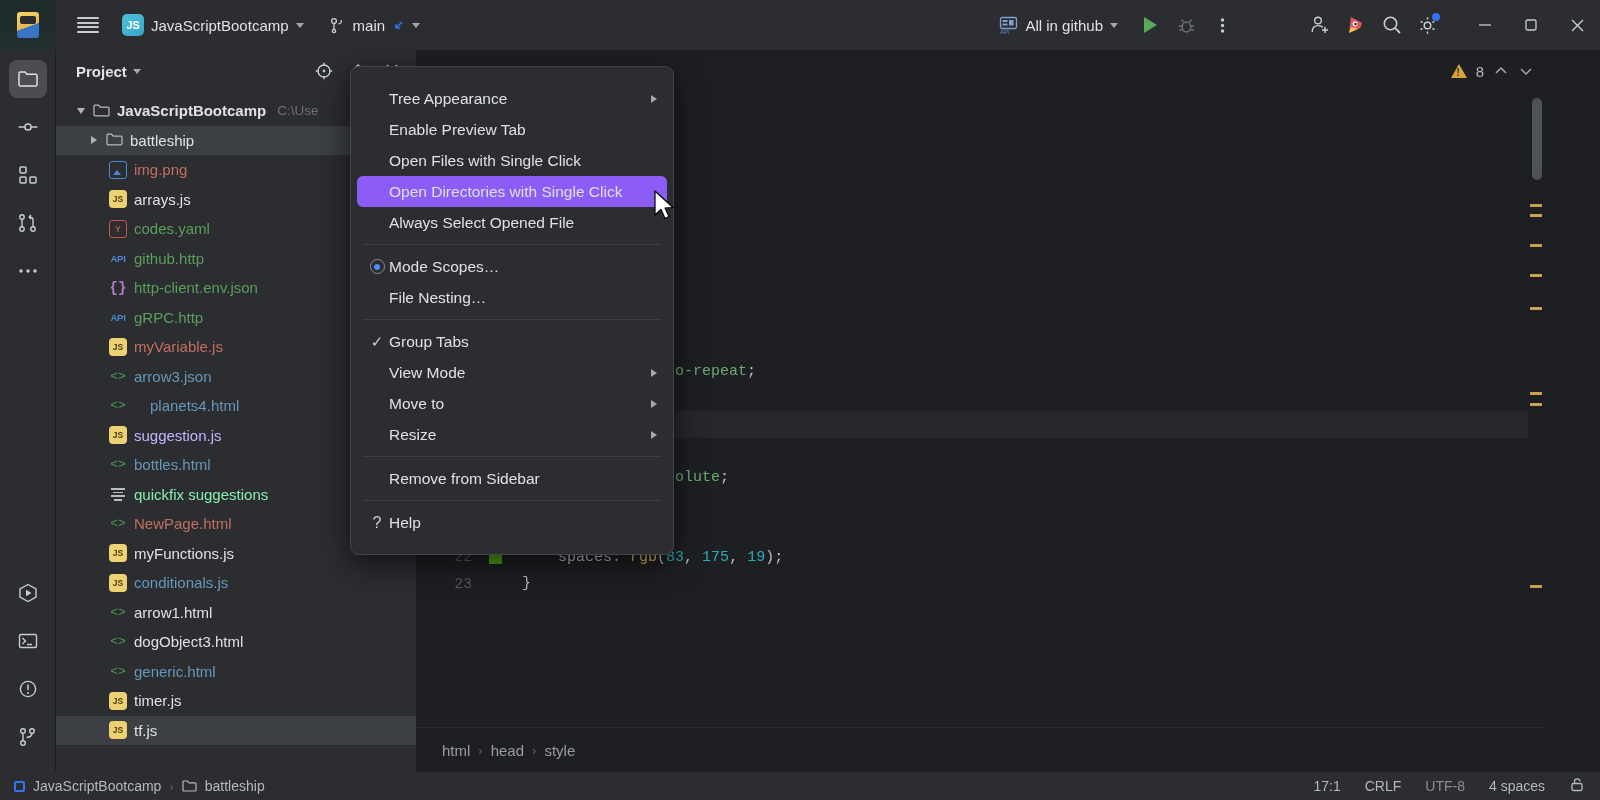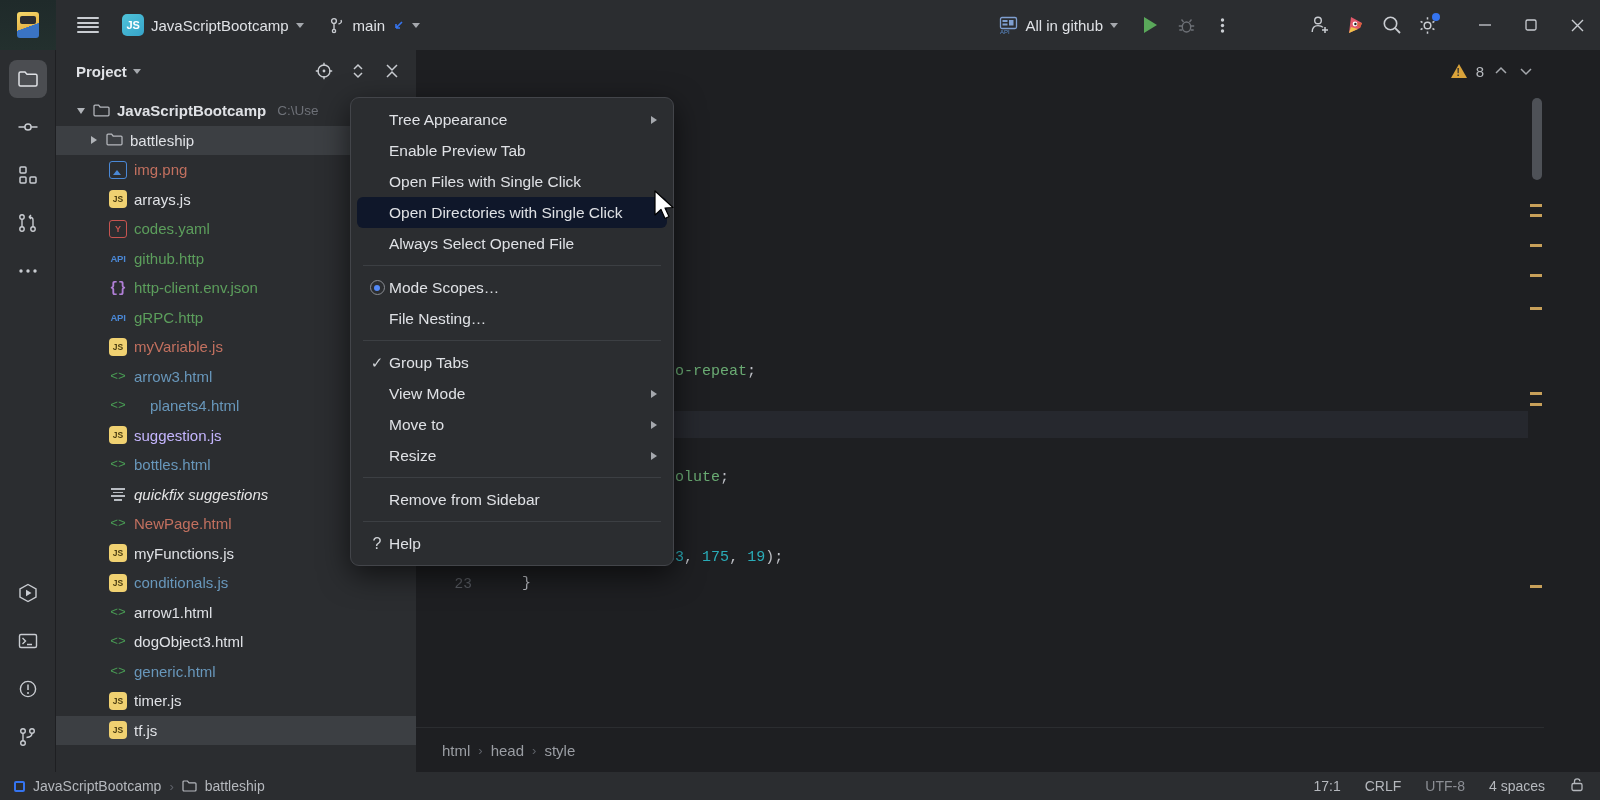--- a/index.html
+++ b/index.html
@@ -141,28 +141,28 @@
     display:flex; align-items:center; padding-left:26px; gap:8px;
     font-size:15px; color:#9a9da3;
   }
   .bc-sep { color:#5e6168; font-size:13px; }
 
   
   #ctxmenu {
     position:absolute; left:350px; top:66px; width:324px;
     background:#2b2d30; border:1px solid #43454a; border-radius:9px;
     box-shadow:0 9px 30px rgba(0,0,0,0.62);
-    padding:6px 0; z-index:50;margin-top:31px;
+    padding:16px 0; z-index:50;
   }
   .mi {
     height:31px; display:flex; align-items:center;
     margin:0 6px; padding:0 10px 0 8px; border-radius:6px;
     font-size:15.5px; color:#dfe1e5; cursor:default; white-space:nowrap;
   }
-  .mi.hl { background:#0f172a;align-items:center; }
+  .mi.hl { background:#8b5cf6;align-items:center; }
   .mi .mi-ico { width:24px; flex:0 0 24px; display:flex; align-items:center; justify-content:center; }
   .mi .mi-label { flex:1; }
   .mi .mi-arrow { width:0;height:0;border-top:4.5px solid transparent;border-bottom:4.5px solid transparent;border-left:6px solid #a5a8ad; }
   .msep { height:1px; background:#3c3f43; margin:6px 12px; }
   .radio-ico { width:15px;height:15px;border-radius:50%;border:1.8px solid #8a8d93;display:flex;align-items:center;justify-content:center; }
   .radio-ico i { width:6px;height:6px;border-radius:50%;background:#548af7;display:block; }
   .check-ico { color:#cfd2d6; font-size:15px; }
   .help-ico { color:#cfd2d6; font-size:16px; }
 
   
@@ -450,21 +450,21 @@
           <span class="fname" style="color: rgb(92, 158, 92);">gRPC.http</span>
         </div>
         <div class="row">
           <span class="indent" style="width: 32px;"></span>
           <span class="fi fi-js">JS</span>
           <span class="fname" style="color: rgb(194, 112, 95);">myVariable.js</span>
         </div>
         <div class="row">
           <span class="indent" style="width: 32px;"></span>
           <span class="fi fi-html">&lt;&gt;</span>
-          <span class="fname" style="color: rgb(104, 151, 187);">arrow3.html</span>
+          <span class="fname" style="color: rgb(104, 151, 187);">arrow3.json</span>
         </div>
         <div class="row">
           <span class="indent" style="width: 32px;"></span>
           <span class="fi fi-html">&lt;&gt;</span>
           <span class="fname" style="color: rgb(104, 151, 187); margin-left: 16px;">planets4.html</span>
         </div>
         <div class="row">
           <span class="indent" style="width: 32px;"></span>
           <span class="fi fi-js">JS</span>
           <span class="fname" style="color: #c4b5fd;">suggestion.js</span>
@@ -475,21 +475,21 @@
           <span class="fname" style="color: rgb(104, 151, 187);">bottles.html</span>
         </div>
         <div class="row">
           <span class="indent" style="width: 32px;"></span>
           <span class="fi fi-txt">
             <i style="width:14px"></i>
             <i style="width:10px"></i>
             <i style="width:14px"></i>
             <i style="width:8px"></i>
           </span>
-          <span class="fname" style="color: #e5e5e5; font-style: italic;">quickfix suggestions</span>
+          <span class="fname" style="color: #86efac;">quickfix suggestions</span>
         </div>
         <div class="row">
           <span class="indent" style="width: 32px;"></span>
           <span class="fi fi-html">&lt;&gt;</span>
           <span class="fname" style="color: rgb(194, 112, 95);">NewPage.html</span>
         </div>
         <div class="row">
           <span class="indent" style="width: 32px;"></span>
           <span class="fi fi-js">JS</span>
           <span class="fname" style="color: rgb(223, 225, 229);">myFunctions.js</span>

